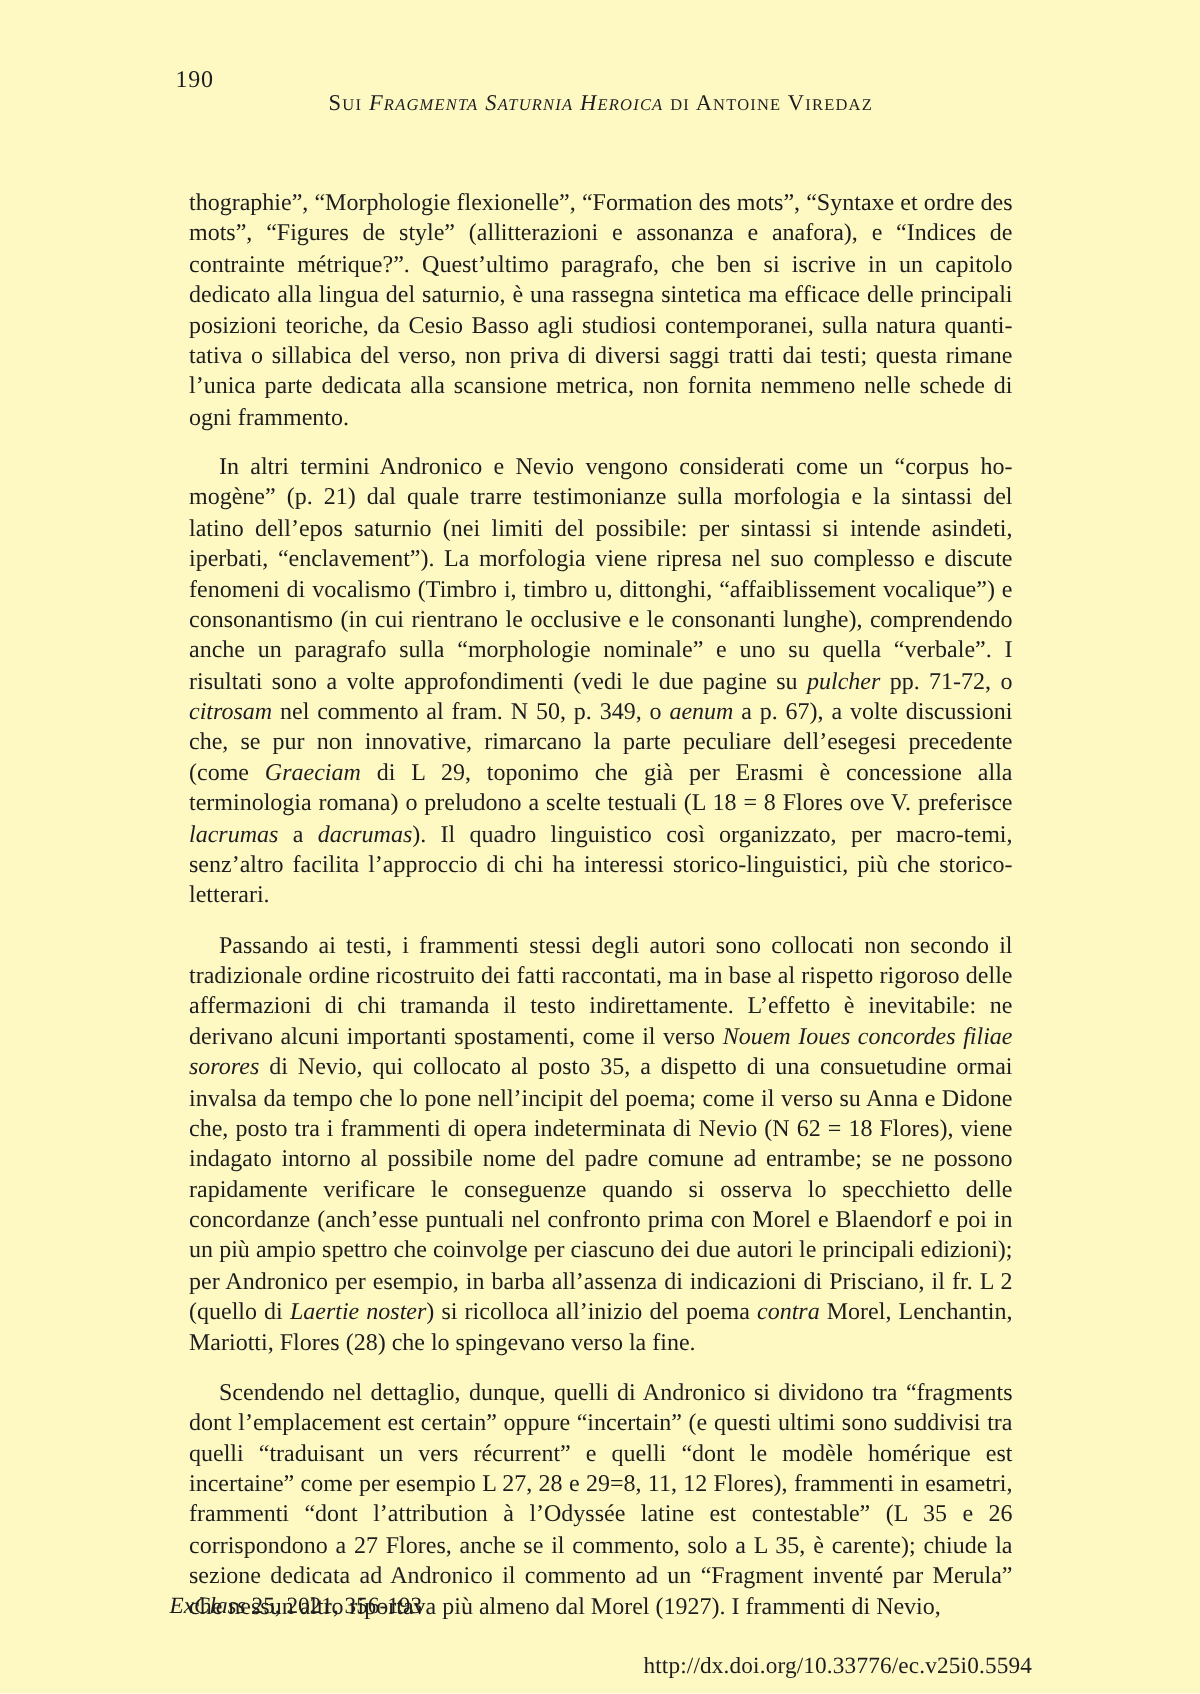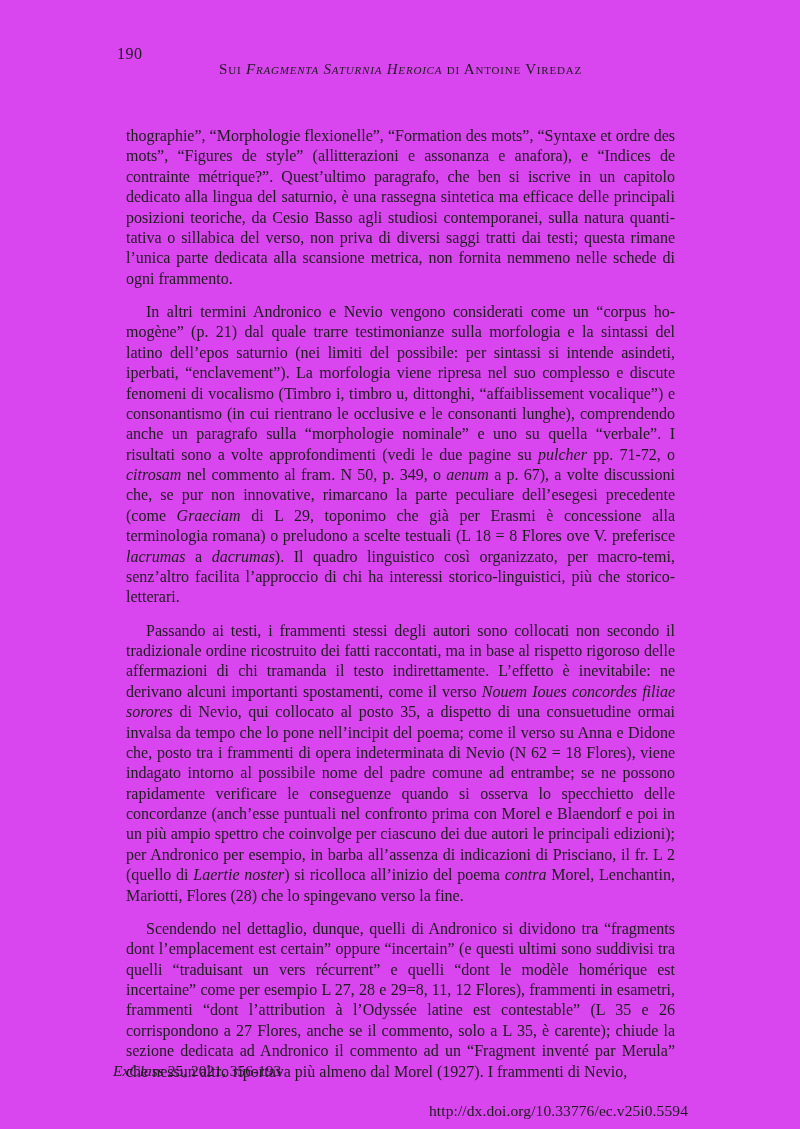--- a/index.html
+++ b/index.html
@@ -10,21 +10,21 @@
   body {
     width: 800px;
     height: 1129px;
     font-family: "Liberation Serif", serif;
     color: #1d1d1d;
   }
   .page {
     position: relative;
     width: 800px;
     height: 1129px;
-    background: #d946ef;
+    background: #fef9c3;
     overflow: hidden;
   }
   .header {
     position: absolute;
     top: 45px;
     left: 113px;
     width: 575px;
     height: 22px;
   }
   .page-number {

